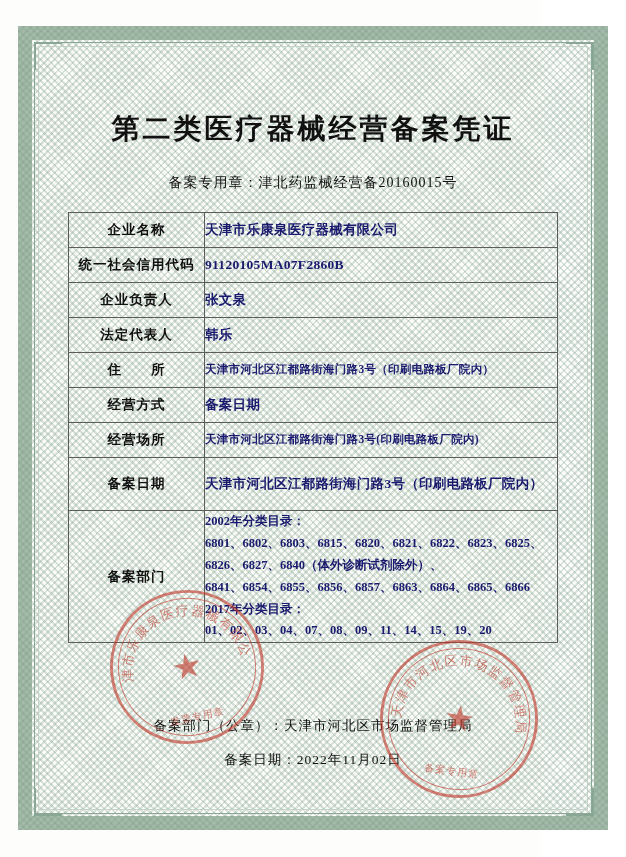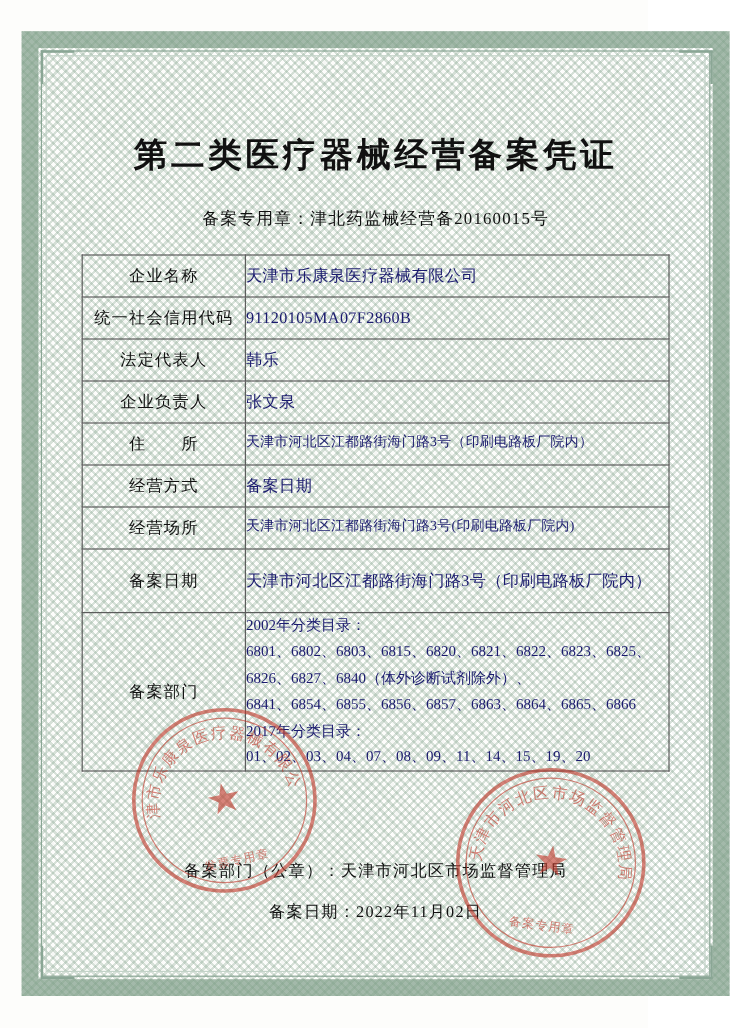--- a/index.html
+++ b/index.html
@@ -98,20 +98,21 @@
   .info-table {
     margin: 20px auto 0 auto;
     width: 490px;
     border-collapse: collapse;
     table-layout: fixed;
   }
   .info-table td {
     border: 1px solid #5c5c5c;
     padding: 0;
     vertical-align: middle;
+    font-weight: bold;
   }
   .lbl {
     width: 135px;
     text-align: center;
     font-size: 13.5px;
     color: #111;
     height: 34px;
     letter-spacing: 1px;
   }
   .val {
@@ -251,26 +252,26 @@
       <tbody>
         <tr>
           <td class="lbl">企业名称</td>
           <td class="val">天津市乐康泉医疗器械有限公司</td>
         </tr>
         <tr>
           <td class="lbl">统一社会信用代码</td>
           <td class="val">91120105MA07F2860B</td>
         </tr>
         <tr>
+          <td class="lbl">企业负责人</td>
+          <td class="val">张文泉</td>
+        </tr>
+        <tr>
           <td class="lbl">法定代表人</td>
           <td class="val">韩乐</td>
-        </tr>
-        <tr>
-          <td class="lbl">企业负责人</td>
-          <td class="val">张文泉</td>
         </tr>
         <tr>
           <td class="lbl">住　　所</td>
           <td class="val val-small">天津市河北区江都路街海门路3号（印刷电路板厂院内）</td>
         </tr>
         <tr>
           <td class="lbl">经营方式</td>
           <td class="val">备案日期</td>
         </tr>
         <tr>

